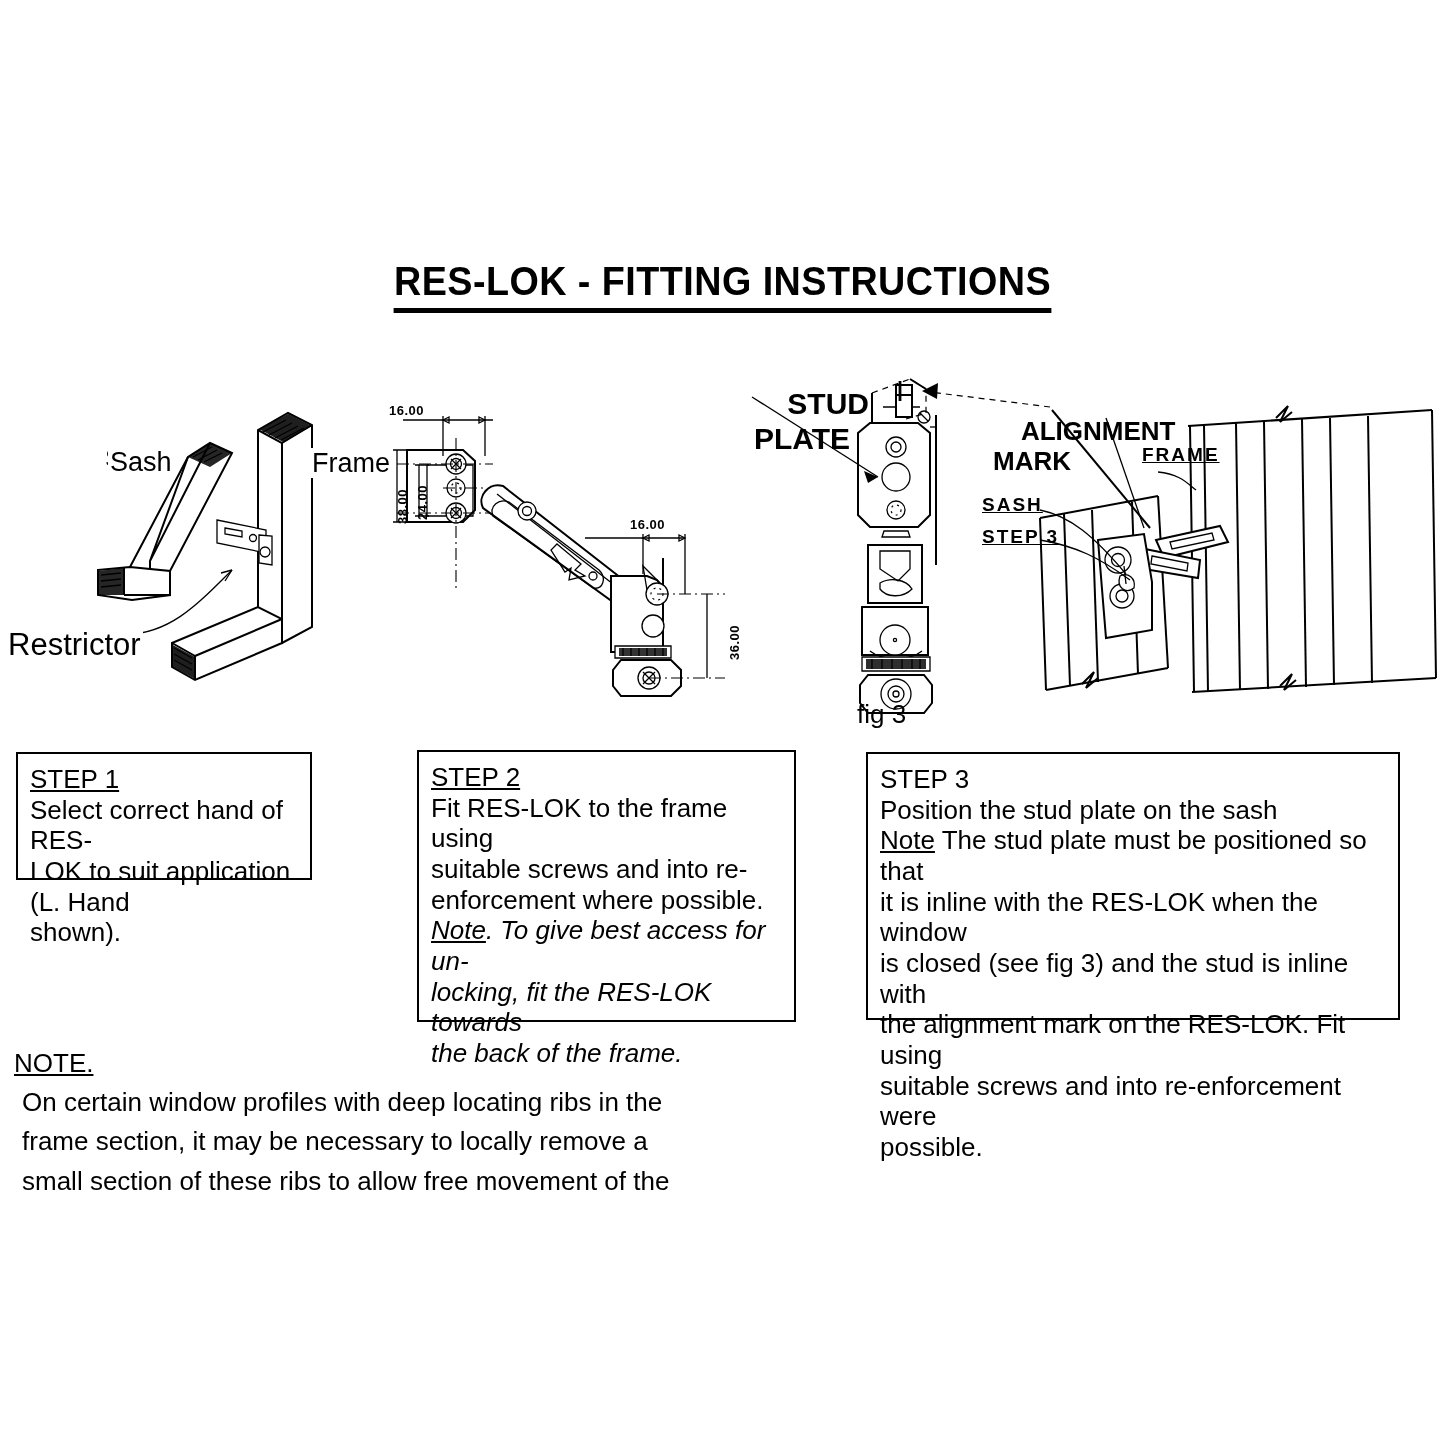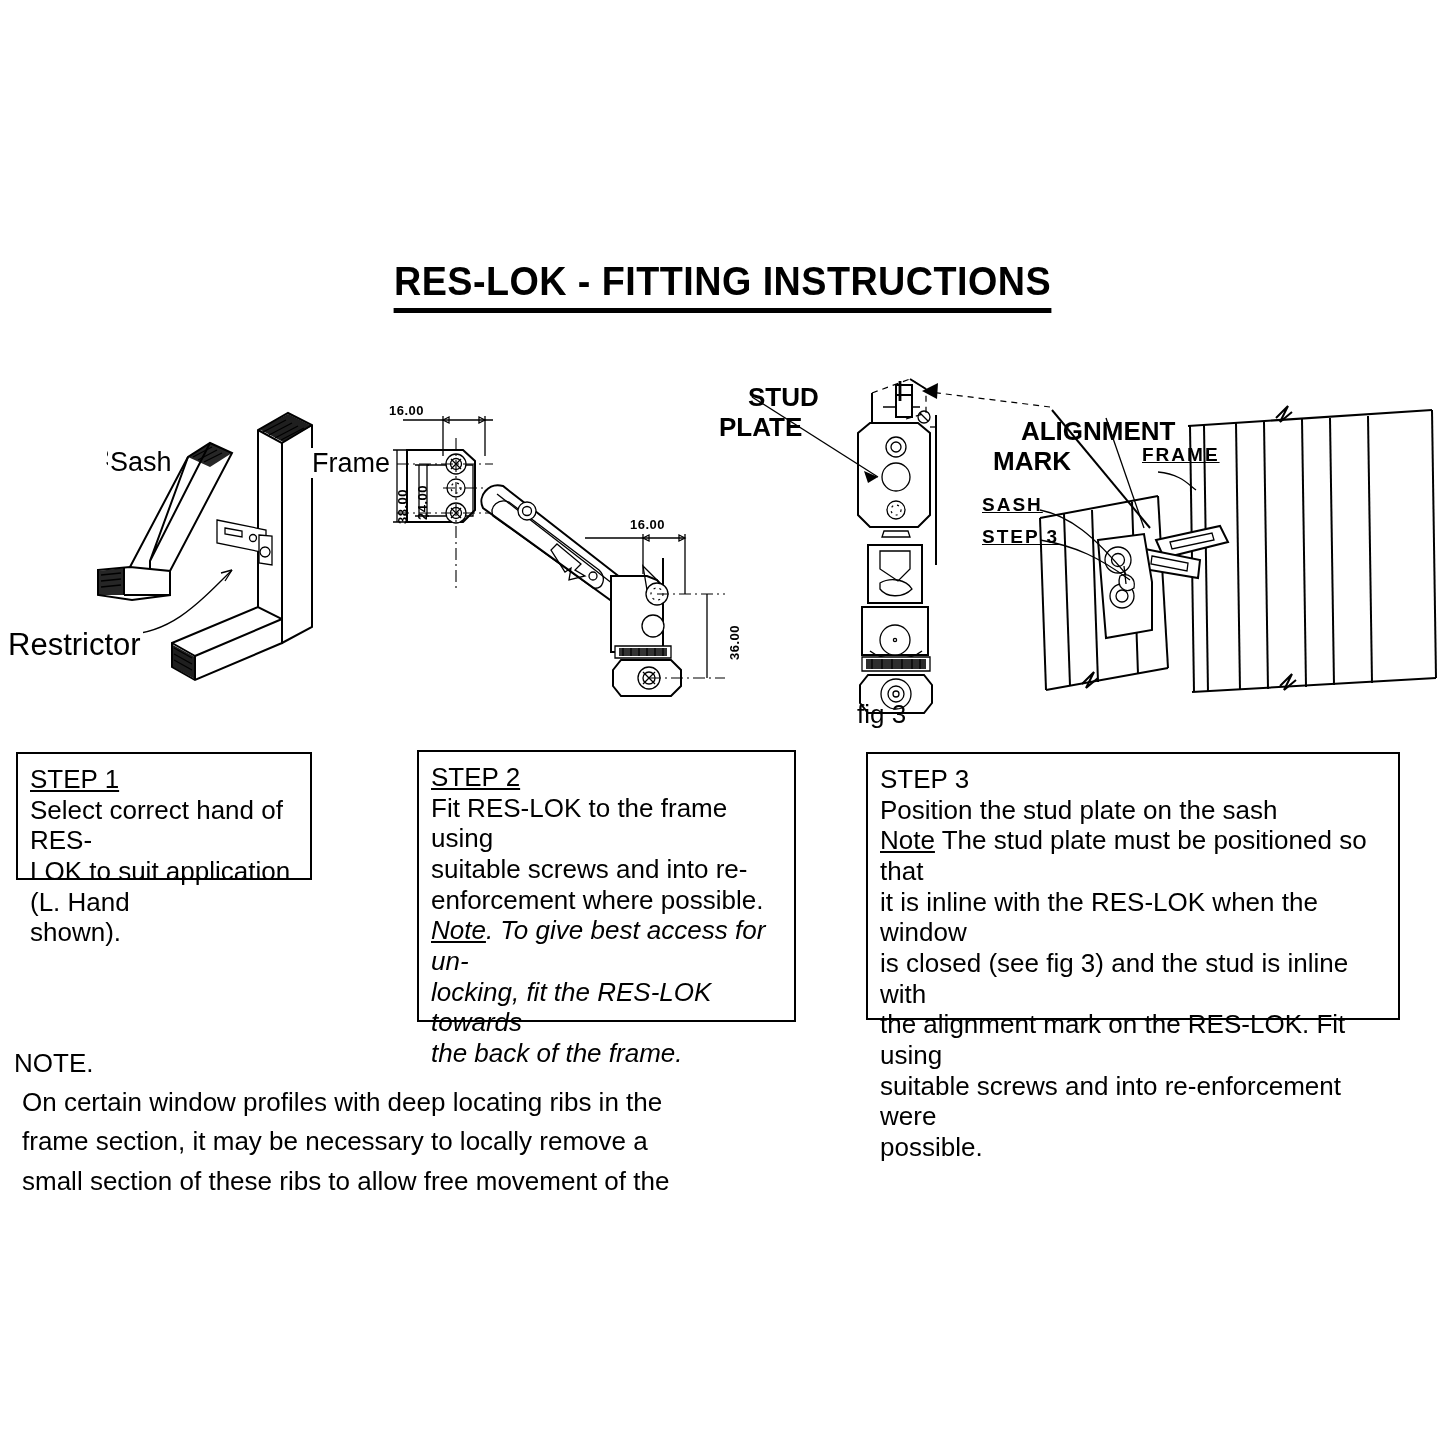--- a/index.html
+++ b/index.html
@@ -37,21 +37,21 @@
     box-sizing:border-box;padding:10px 10px 8px 12px;
   }
   .stepbox .hd{font-size:26px;line-height:1.18;}
   .stepbox .hd.u{text-decoration:underline;}
   .stepbox p{margin:0;font-size:26px;line-height:1.18;}
   .stepbox p.it{font-style:italic;}
   .u{text-decoration:underline;}
 
   
   #bottom-note{position:absolute;left:14px;top:1048px;width:700px;}
-  #bottom-note .nh{font-size:26px;line-height:1.2;display:inline-block;}
+  #bottom-note .nh{font-size:26px;line-height:1.2;text-decoration:underline;display:inline-block;}
   #bottom-note p{margin:8px;font-size:26px;line-height:1.2;}
 
   
   svg{position:absolute;overflow:visible;}
   .ln{fill:none;stroke:#000;stroke-width:2;}
   .ln-thin{fill:none;stroke:#000;stroke-width:1.3;}
   .ln-thick{fill:none;stroke:#000;stroke-width:2.8;}
   .wf{fill:#fff;stroke:#000;stroke-width:2;}
   .wf-thin{fill:#fff;stroke:#000;stroke-width:1.3;}
   .dash{fill:none;stroke:#000;stroke-width:1.2;stroke-dasharray:6 5;}
@@ -227,21 +227,21 @@
     <circle class="ln-thin" cx="146" cy="339" r="8"></circle>
     <circle class="ln-thin" cx="146" cy="339" r="3"></circle>
 
     <path class="ln-thin" d="M2 42 L128 122"></path>
     <path d="M128 122 L114 116 L118 128 Z" fill="#000"></path>
 
     <path class="dash" d="M300 52 L172 36"></path>
     <path d="M172 36 L188 28 L187 44 Z" fill="#000"></path>
   </svg>
 
-  <div class="lbl bold" style="left:719px;top:352px;font-size:26px;line-height:1.16;">
+  <div class="lbl bold" style="left:754px;top:352px;font-size:30px;line-height:1.16;">
     <span style="white-space:pre-line">STUD
 PLATE</span>
   </div>
   <div class="lbl bold" style="left:993px;top:386px;font-size:26px;line-height:1.16;">
     <span style="white-space:pre-line">ALIGNMENT
 MARK</span>
   </div>
   <div class="lbl" style="left:857px;top:700px;font-size:26px;">fig 3</div>
 
   <svg style="left:1040px;top:400px;width:400px;height:310px" viewBox="0 0 400 310">

